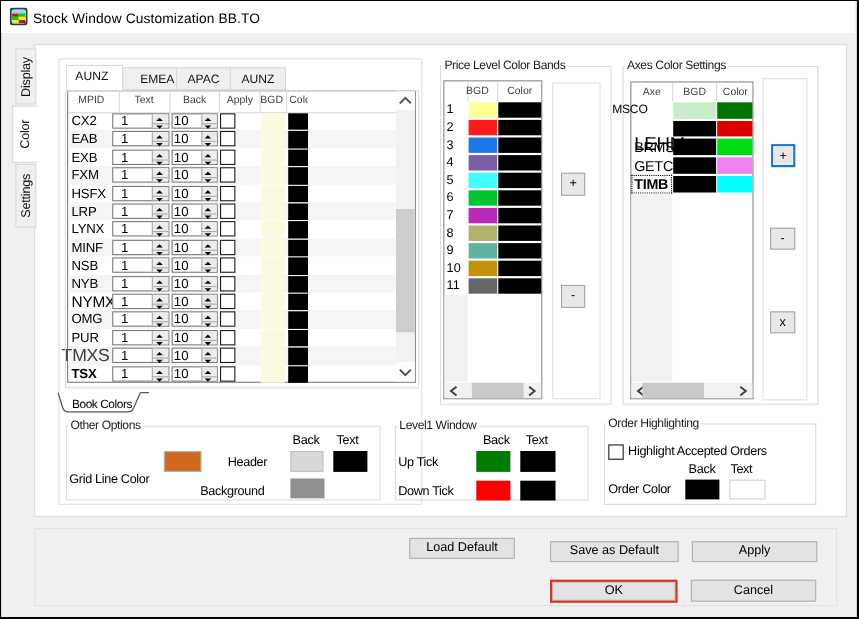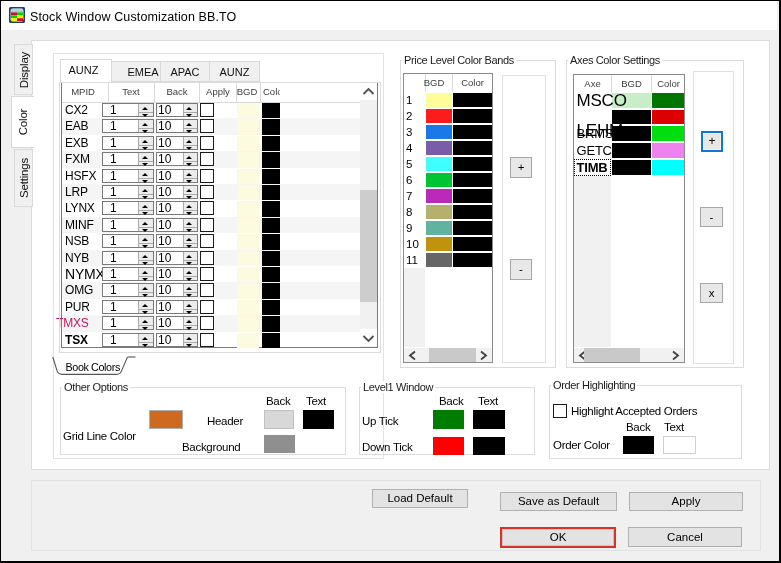--- a/index.html
+++ b/index.html
@@ -272,21 +272,21 @@
 <div class="abs" style="left:156px;top:300px;width:42px;height:14px;background:#fff;border:1px solid #7a7a7a"></div>
 <div class="abs" style="left:156px;top:300px;width:34px;font-size:12px;line-height:14.5px;padding-left:2px;color:#000">10</div>
 <div class="abs" style="left:183px;top:301px;width:14px;height:12px;background:#ececec;border-left:1px solid #ababab"></div>
 <div class="abs" style="left:183px;top:309px;width:14px;height:1px;background:#ababab"></div>
 <div class="abs" style="left:186px;top:304px;width:0;height:0;border-left:3.5px solid transparent;border-right:3.5px solid transparent;border-bottom:3.5px solid #000"></div>
 <div class="abs" style="left:186px;top:310.5px;width:0;height:0;border-left:3.5px solid transparent;border-right:3.5px solid transparent;border-top:3.5px solid #000"></div>
 <div class="cb" style="left:200px;top:300px;width:14px;height:14px"></div>
 <div class="sw" style="left:237px;top:300px;width:22px;height:15px;background:#fcfadf"></div>
 <div class="sw" style="left:262px;top:300px;width:18px;height:15px;background:#000"></div>
 <div class="abs" style="left:62px;top:315px;width:298px;height:17px;background:#f5f5f5"></div>
-<div class="abs" style="left:56px;top:315px;height:17px;line-height:17px;font-size:12px;letter-spacing:-0.2px;color:#be185d">TMXS</div>
+<div class="abs" style="left:56px;top:315px;height:17px;line-height:17px;font-size:16px;letter-spacing:-0.2px;color:#404040">TMXS</div>
 <div class="abs" style="left:102px;top:316px;width:52px;height:14px;background:#fff;border:1px solid #7a7a7a"></div>
 <div class="abs" style="left:102px;top:316px;width:34px;font-size:12px;line-height:14.5px;padding-left:8px;color:#000">1</div>
 <div class="abs" style="left:138px;top:317px;width:15px;height:12px;background:#ececec;border-left:1px solid #ababab"></div>
 <div class="abs" style="left:138px;top:325px;width:15px;height:1px;background:#ababab"></div>
 <div class="abs" style="left:141.5px;top:320px;width:0;height:0;border-left:3.5px solid transparent;border-right:3.5px solid transparent;border-bottom:3.5px solid #000"></div>
 <div class="abs" style="left:141.5px;top:326.5px;width:0;height:0;border-left:3.5px solid transparent;border-right:3.5px solid transparent;border-top:3.5px solid #000"></div>
 <div class="abs" style="left:156px;top:316px;width:42px;height:14px;background:#fff;border:1px solid #7a7a7a"></div>
 <div class="abs" style="left:156px;top:316px;width:34px;font-size:12px;line-height:14.5px;padding-left:2px;color:#000">10</div>
 <div class="abs" style="left:183px;top:317px;width:14px;height:12px;background:#ececec;border-left:1px solid #ababab"></div>
 <div class="abs" style="left:183px;top:325px;width:14px;height:1px;background:#ababab"></div>
@@ -382,21 +382,21 @@
 <div class="pane" style="left:566px;top:60px;width:178px;height:308px;border-color:#dcdcdc;background:transparent"></div>
 <div class="grouplabel" style="left:568px;top:54px">Axes Color Settings</div>
 <div class="abs" style="left:573px;top:74px;width:112px;height:289px;background:#fff;border:1px solid #8a8a8a"></div>
 <div class="abs" style="left:611px;top:75px;width:1px;height:17px;background:#d9d9d9"></div>
 <div class="abs" style="left:651px;top:75px;width:1px;height:17px;background:#d9d9d9"></div>
 <div class="abs" style="left:574px;top:78px;width:37px;text-align:center;font-size:9.5px;color:#3c3c3c">Axe</div>
 <div class="abs" style="left:612px;top:78px;width:39px;text-align:center;font-size:9.5px;color:#3c3c3c">BGD</div>
 <div class="abs" style="left:652px;top:78px;width:33px;text-align:center;font-size:9.5px;color:#3c3c3c">Color</div>
 <div class="sw" style="left:612px;top:93px;width:39px;height:15px;background:#c8eec8"></div>
 <div class="sw" style="left:652px;top:93px;width:32px;height:15px;background:#007500"></div>
-<div class="abs" style="left:574px;top:92px;width:37px;height:17px;line-height:17px;font-size:17px;letter-spacing:-0.2px;text-indent:2.5px;color:#000">MSCO</div>
+<div class="abs" style="left:554px;top:92px;width:37px;height:17px;line-height:17px;font-size:11px;letter-spacing:-0.2px;text-indent:2.5px;color:#000">MSCO</div>
 <div class="sw" style="left:612px;top:110px;width:39px;height:14px;background:#000000"></div>
 <div class="sw" style="left:652px;top:110px;width:32px;height:14px;background:#dd0000"></div>
 <div class="abs" style="left:574px;top:123px;width:37px;height:16px;line-height:16px;font-size:17px;letter-spacing:-0.2px;text-indent:2.5px;color:#000">LEHM</div>
 <div class="sw" style="left:612px;top:126px;width:39px;height:15px;background:#000000"></div>
 <div class="sw" style="left:652px;top:126px;width:32px;height:15px;background:#00dd11"></div>
 <div class="abs" style="left:574px;top:125px;width:37px;height:17px;line-height:17px;font-size:13px;letter-spacing:-0.2px;text-indent:2.5px;color:#000">BRMS</div>
 <div class="sw" style="left:612px;top:143px;width:39px;height:15px;background:#000000"></div>
 <div class="sw" style="left:652px;top:143px;width:32px;height:15px;background:#ee82ee"></div>
 <div class="abs" style="left:574px;top:142px;width:37px;height:17px;line-height:17px;font-size:13px;letter-spacing:-0.2px;text-indent:2.5px;color:#000">GETC</div>
 <div class="sw" style="left:612px;top:160px;width:39px;height:15px;background:#000000"></div>

